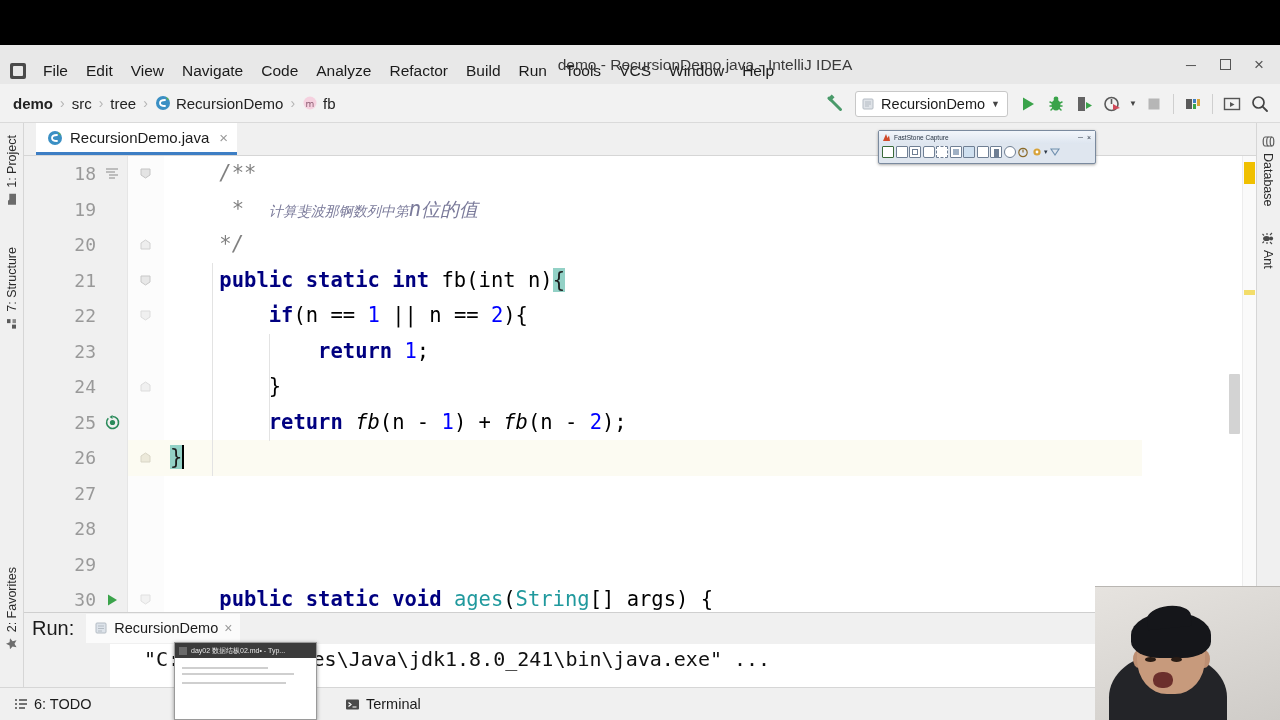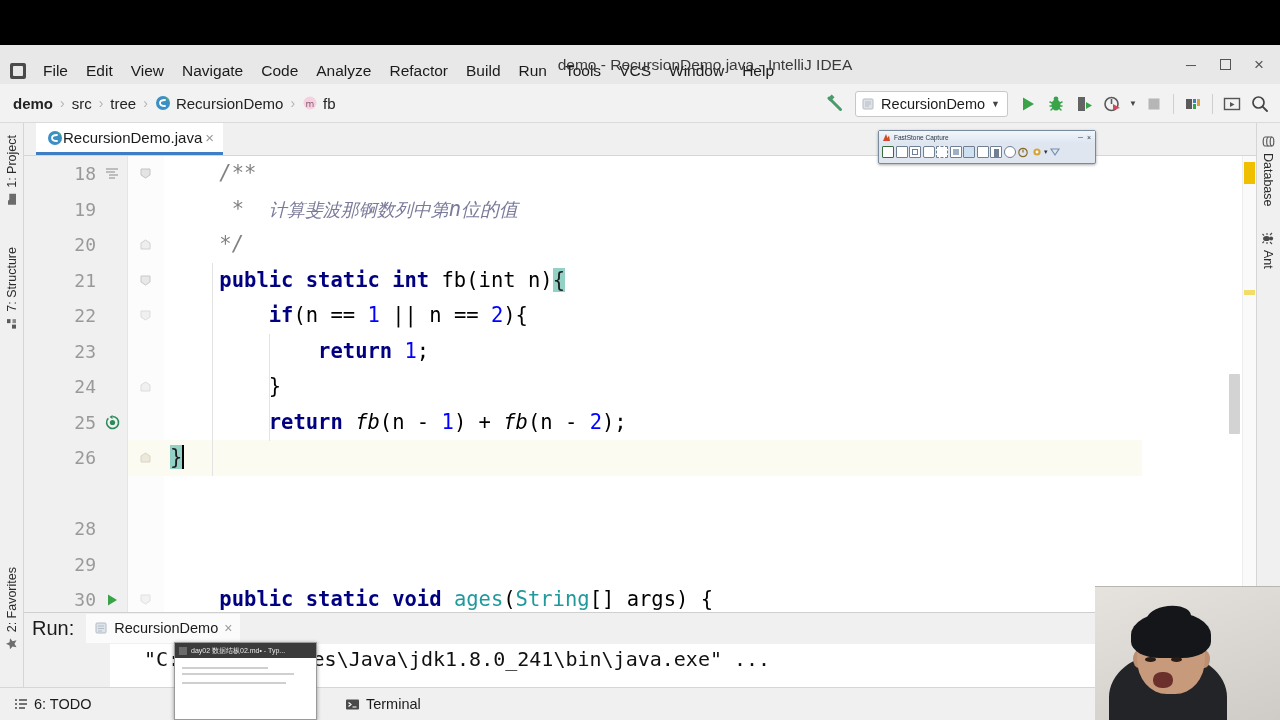--- a/index.html
+++ b/index.html
@@ -88,21 +88,21 @@
     display:flex; align-items:center; gap:5px; padding:4px 0;
   }
 
   
   .tabstrip {
     position:absolute; left:24px; top:123px; width:1232px; height:33px;
     background:#f0f0f0; border-bottom:1px solid #d6d6d6;
   }
   .etab {
     position:absolute; left:12px; top:0; height:32px; background:#fff;
-    display:flex; align-items:center; padding:0 9px 0 11px; gap:0;
+    display:flex; align-items:center; padding:0 9px 0 11px; gap:7px;
     border-bottom:3px solid #3d7ec4;
   }
   .etab-label { font-size:15px; color:#1b1b1b; white-space:nowrap; }
   .etab-close { font-size:15px; color:#9a9a9a; margin-left:3px; }
 
   
   .editor {
     position:absolute; left:24px; top:156px; width:1232px; height:456px;
     background:#fff; overflow:hidden;
   }
@@ -475,21 +475,21 @@
       <div class="fold">
         <svg width="13" height="13" viewBox="0 0 13 13">
             <path d="M2 2 h9 v6 l-4.5 3 L2 8 Z" fill="#e4e4e4" stroke="#c4c4c4"></path>
           </svg>
       </div>
       <div class="codetext cmt">    /**</div>
     </div>
 
     <div class="line" style="top:35.5px;">
       <div class="lnum">19</div>
-      <div class="codetext"><span class="cmt">     *  </span><span class="cmt-hl" style="font-family:'DejaVu Sans',sans-serif;font-size:18px;">计算斐波那锕数列中第</span><span class="cmt-hl" style="font-family:'DejaVu Sans Mono',monospace;">n</span><span class="cmt-hl" style="font-family:'DejaVu Sans',sans-serif;font-size:19px;">位的值</span></div>
+      <div class="codetext"><span class="cmt">     *  </span><span class="cmt-hl" style="font-family:'DejaVu Sans',sans-serif;font-size:14px;">计算斐波那锕数列中第</span><span class="cmt-hl" style="font-family:'DejaVu Sans Mono',monospace;">n</span><span class="cmt-hl" style="font-family:'DejaVu Sans',sans-serif;font-size:19px;">位的值</span></div>
     </div>
 
     <div class="line" style="top:71px;">
       <div class="lnum">20</div>
       <div class="fold">
         <svg width="13" height="13" viewBox="0 0 13 13">
             <path d="M2 11 h9 v-6 l-4.5 -3 L2 5 Z" fill="#eee" stroke="#d0d0d0"></path>
           </svg>
       </div>
       <div class="codetext cmt">    */</div>
@@ -545,20 +545,23 @@
     <div class="line" style="top:284px;">
       <div class="lnum">26</div>
       <div class="fold">
         <svg width="13" height="13" viewBox="0 0 13 13">
             <path d="M2 11 h9 v-6 l-4.5 -3 L2 5 Z" fill="#ece9da" stroke="#d8d5c6"></path>
           </svg>
       </div>
       <div class="codetext" style="left:146px;"><span class="brace-hl">}</span><span class="caret"></span></div>
     </div>
 
+    <div class="line" style="top:319.5px;">
+      <div class="lnum">27</div>
+    </div>
     <div class="line" style="top:355px;">
       <div class="lnum">28</div>
     </div>
     <div class="line" style="top:390.5px;">
       <div class="lnum">29</div>
     </div>
 
     <div class="line" style="top:426px;">
       <div class="lnum">30</div>
       <div class="gmark">

